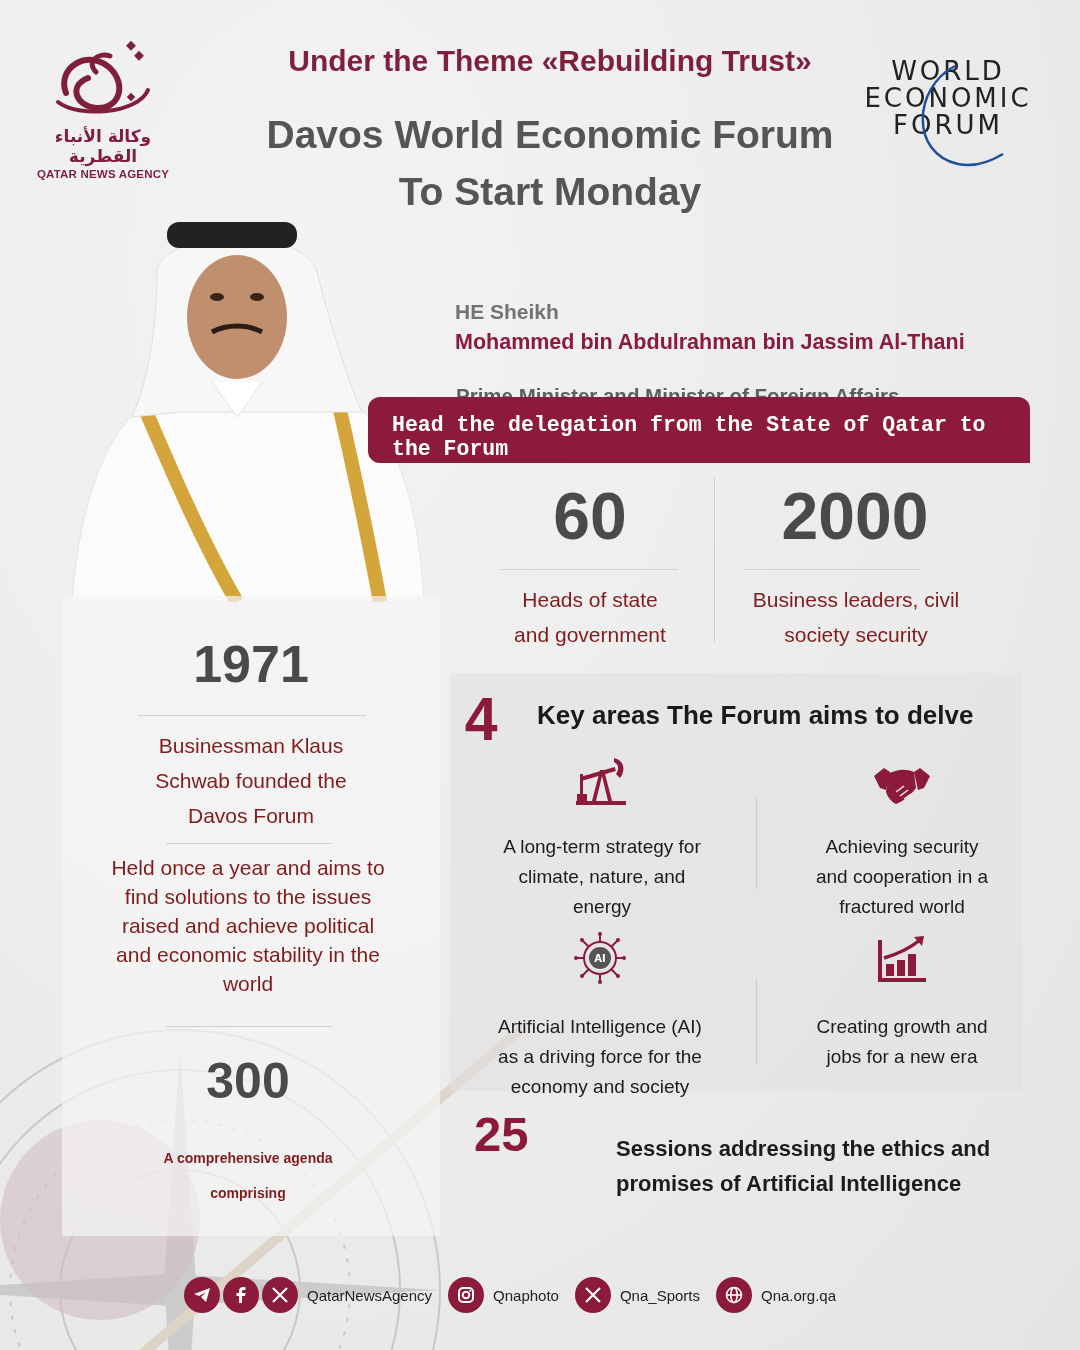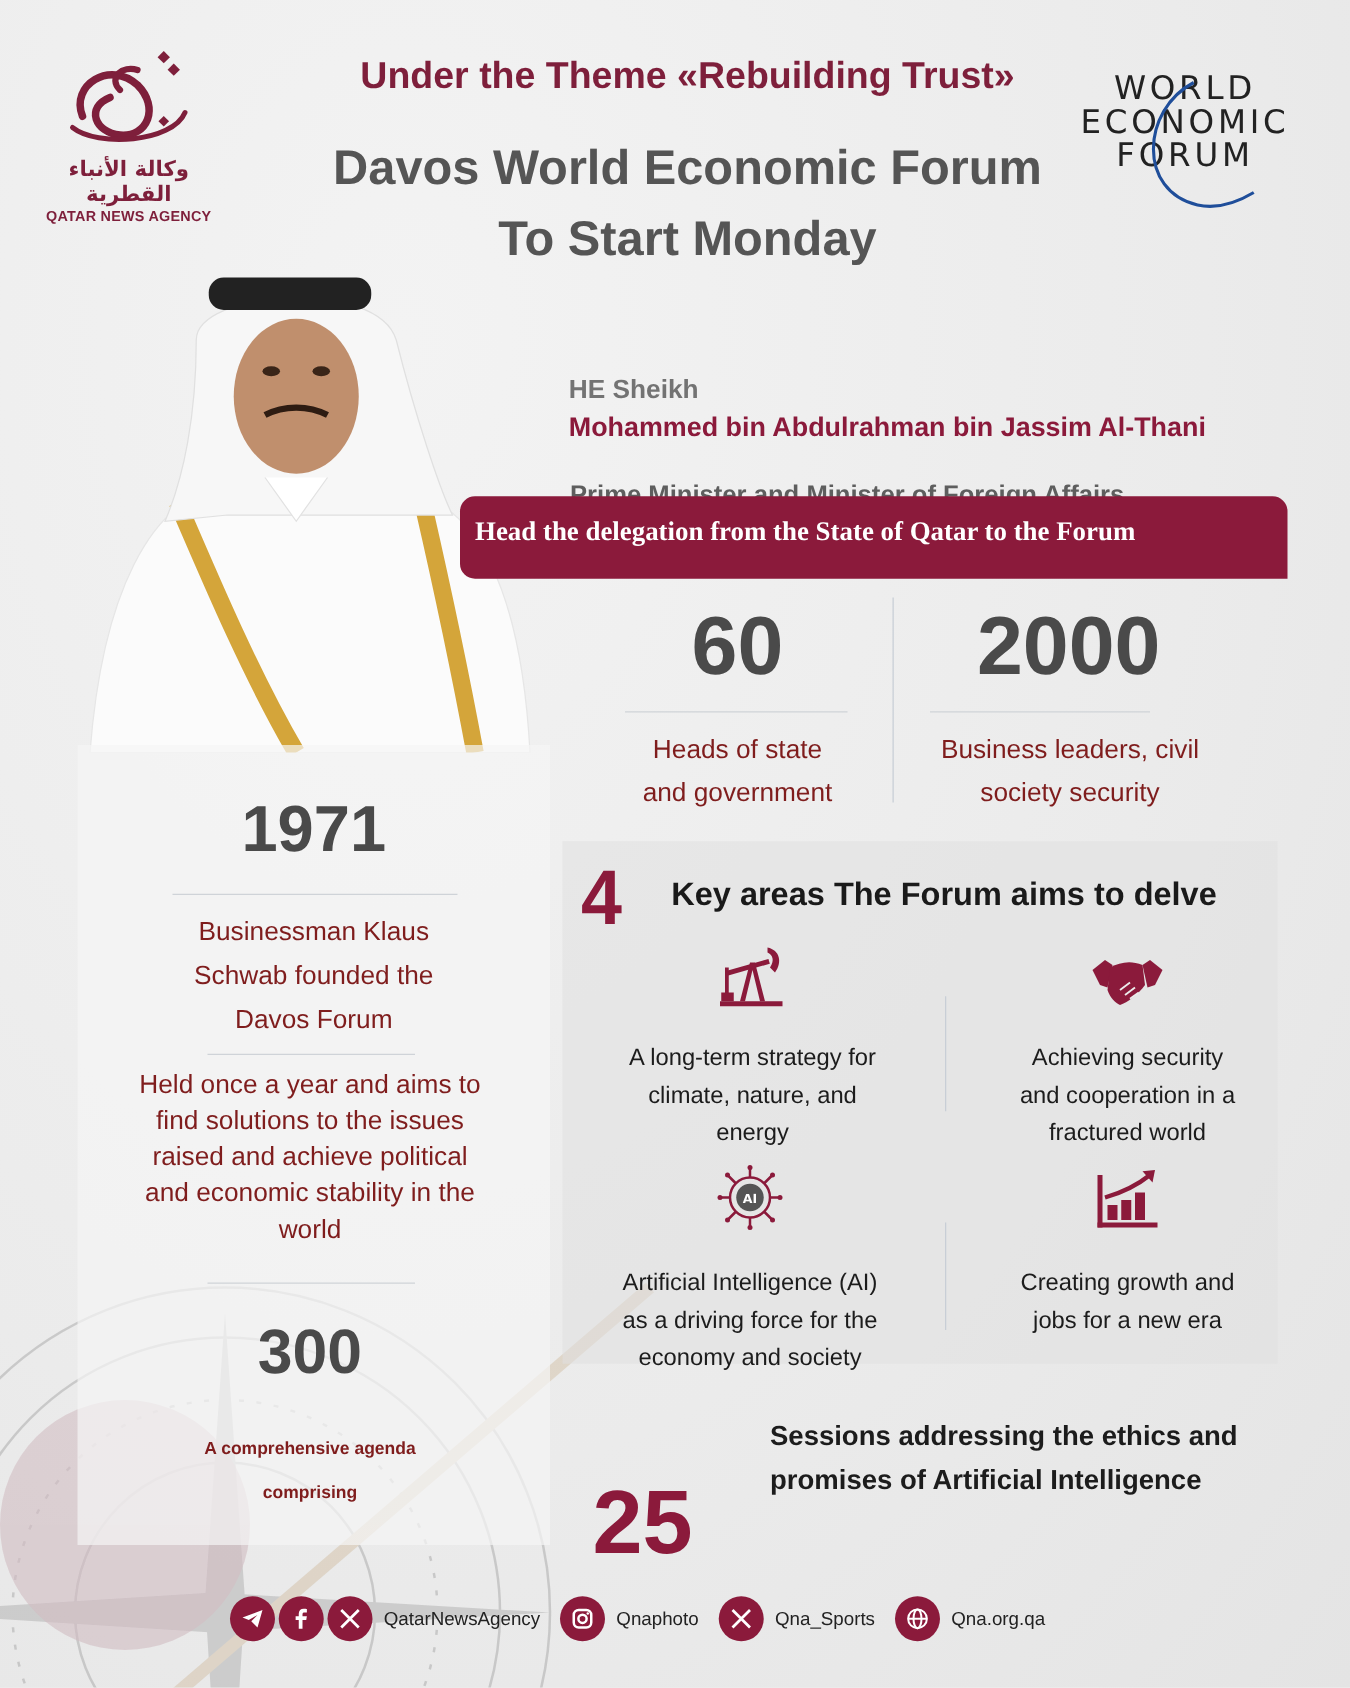--- a/index.html
+++ b/index.html
@@ -51,21 +51,21 @@
   .portrait svg { width: 100%; height: 100%; }
 
   
   .he { position: absolute; left: 455px; top: 300px; font-size: 21px; font-weight: bold; color: #737373; font-family: "Liberation Sans", sans-serif; }
   .name { position: absolute; left: 455px; top: 330px; font-size: 21.5px; font-weight: bold; color: #8b1a3b; font-family: "Liberation Sans", sans-serif; }
   .role { position: absolute; left: 456px; top: 384px; font-size: 20.5px; color: #5e5e5e; font-family: "Liberation Sans", sans-serif; font-weight: bold; }
   .banner {
     position: absolute; left: 368px; top: 397px; width: 662px; height: 66px;
     background: #8b1a3b; border-radius: 12px 12px 0 12px;
     color: #fff; font-weight: bold; font-size: 21.5px;
-    padding: 16px 0 0 12px; font-family: Liberation Serif, serif;
+    padding: 16px 0 0 24px; font-family: Liberation Mono, monospace;
   }
 
   
   .stat-num {
     position: absolute; font-weight: bold; color: #4a4a4a; text-align: center;
     font-family: "Liberation Sans", sans-serif;
   }
   .stat-lbl {
     position: absolute; text-align: center; font-size: 21px; line-height: 35px; color: #7f1d1d;
     font-family: "Liberation Sans", sans-serif;
@@ -86,21 +86,21 @@
   }
   .key-four { position: absolute; left: 464px; top: 688px; font-size: 62px; font-weight: bold; color: #8b1a3b; font-family: "Liberation Sans", sans-serif; line-height: 62px; transform: scaleX(0.95); }
   .key-title { position: absolute; left: 537px; top: 700px; font-size: 26px; font-weight: bold; color: #1a1a1a; font-family: "Liberation Sans", sans-serif; }
   .area-icon { position: absolute; width: 60px; height: 56px; }
   .area-icon svg { width: 100%; height: 100%; }
   .area-text {
     position: absolute; width: 260px; text-align: center; font-size: 19px; line-height: 30px; color: #1c1c1c;
     font-family: "Liberation Sans", sans-serif;
   }
 
-  .sessions-num { position: absolute; left: 474px; top: 1180px; font-size: 72px; font-weight: bold; color: #8b1a3b; line-height: 76px; font-family: "Liberation Sans", sans-serif; }
+  .sessions-num { position: absolute; left: 474px; top: 1096px; font-size: 49px; font-weight: bold; color: #8b1a3b; line-height: 76px; font-family: "Liberation Sans", sans-serif; }
   .sessions-lbl { position: absolute; left: 616px; top: 1131px; font-size: 22px; line-height: 35px; font-weight: bold; color: #1c1c1c; font-family: "Liberation Sans", sans-serif; }
 
   
   .footer { position: absolute; left: 184px; top: 1276px; height: 38px; display: flex; align-items: center; }
   .soc { width: 36px; height: 36px; border-radius: 50%; background: #8b1a3b; display: flex; align-items: center; justify-content: center; margin-right: 3px; }
   .soc svg { width: 20px; height: 20px; }
   .soc-lbl { font-size: 15px; color: #222; margin: 0 16px 0 6px; font-family: "Liberation Sans", sans-serif; }
 </style>
 </head>
 <body>

